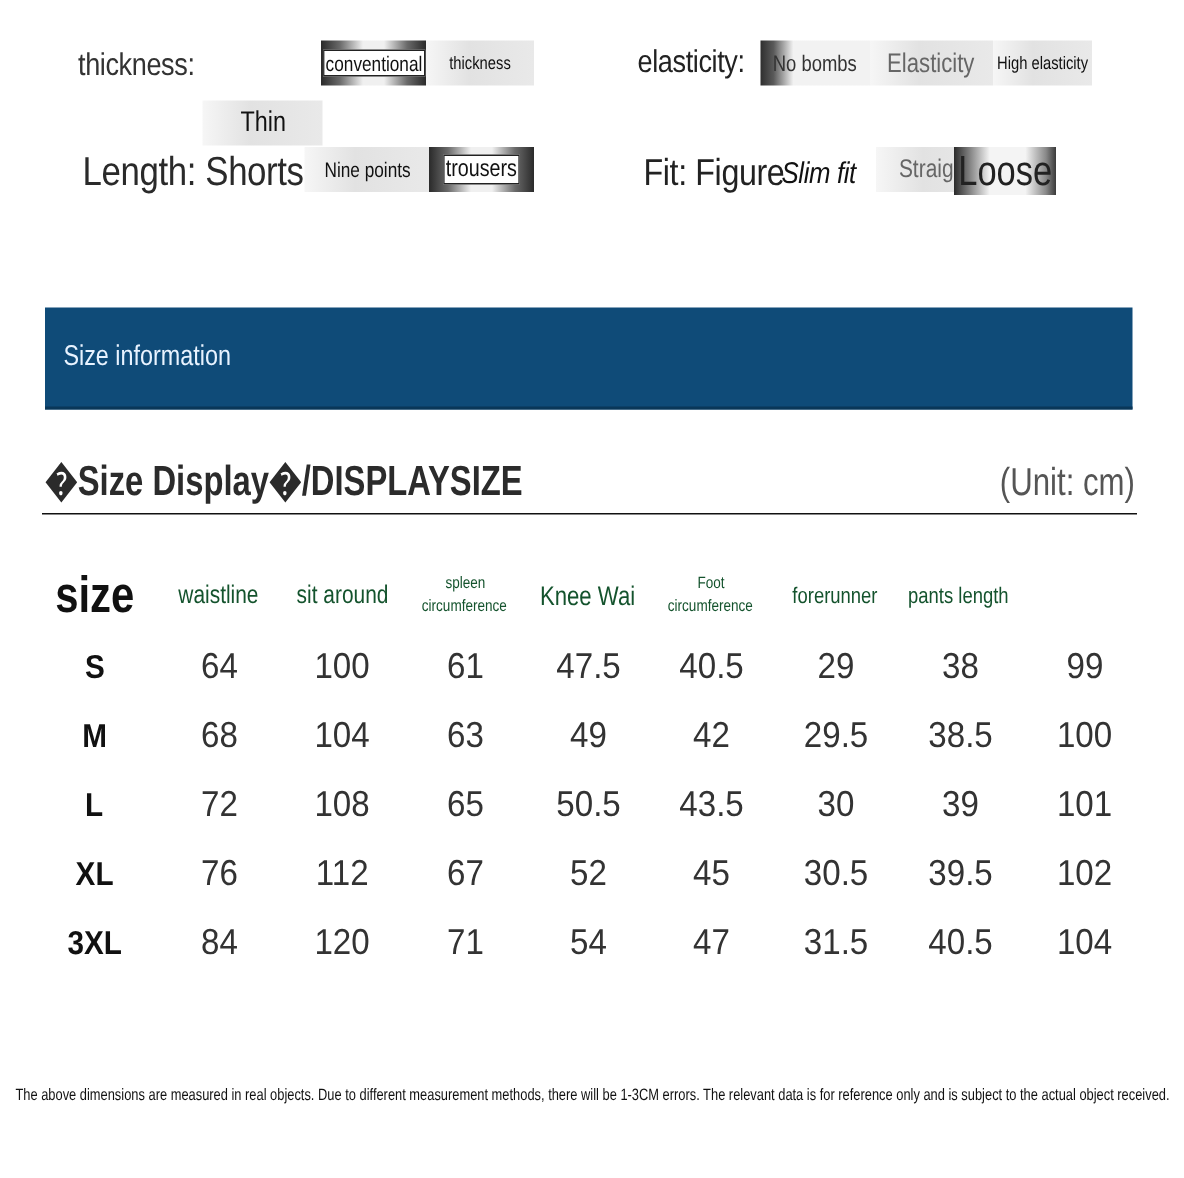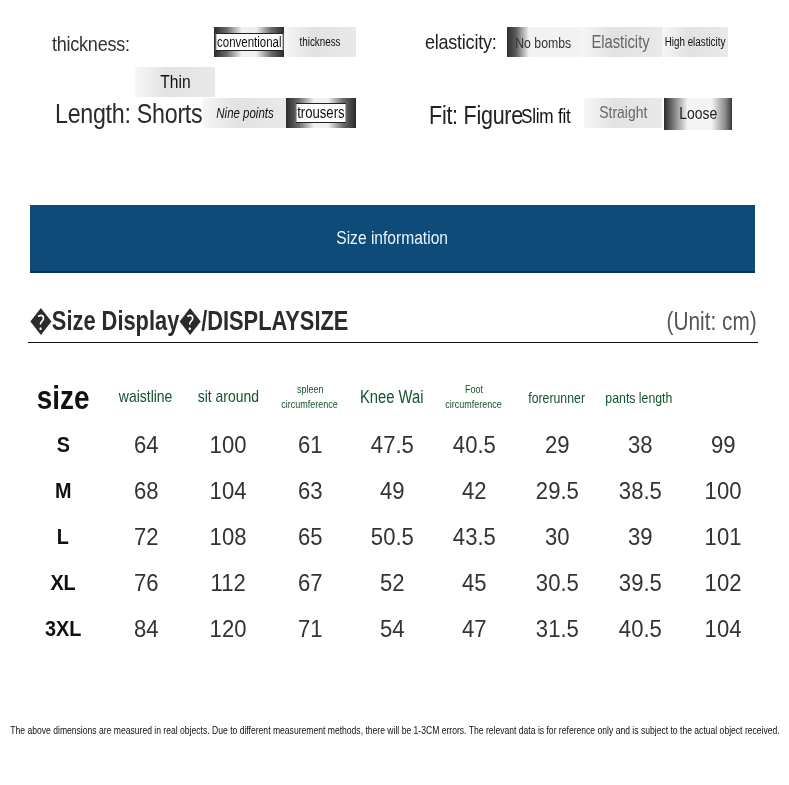--- a/index.html
+++ b/index.html
@@ -8,21 +8,21 @@
 
     .attr-row { position: absolute; display: flex; align-items: center; white-space: nowrap; }
     .attr-label { color: #333; font-family: "Liberation Sans", sans-serif; letter-spacing: -0.3px; transform: scaleX(0.86); transform-origin: left center; }
     .opt { position: absolute; height: 30px; display: flex; align-items: center; justify-content: center; background: #ececec; color: #111; white-space: nowrap; overflow: hidden; }
     .opt span { display: inline-block; transform: scaleX(0.82); transform-origin: center; }
     .opt.selected { background: linear-gradient(90deg, #2a2a2a 0%, #6a6a6a 18%, #f0f0f0 40%, #f0f0f0 60%, #6a6a6a 82%, #2a2a2a 100%); }
     .opt.selected span { background: #fff; padding: 0 1px; border: 1px solid #222; }
     .opt.grey span { color: #666; }
     .opt.fade { background: linear-gradient(90deg, #f6f6f6 0%, #e2e2e2 40%, #e9e9e9 100%); }
 
-    .banner { position: absolute; left: 30px; top: 205px; width: 725px; height: 68px; background: #0f4b78; border-bottom: 2px solid #0a3758; display: flex; align-items: center; justify-content: center; }
+    .banner { position: absolute; left: 30px; top: 205px; width: 725px; height: 68px; background: #0f4b78; border-bottom: 2px solid #0a3758; display: flex; align-items: center; justify-content: flex-start; }
     .banner-text { color: #e8f3ff; font-size: 19px; transform: scaleX(0.82); }
 
     .section-title { position: absolute; left: 30px; top: 300px; font-size: 28px; font-weight: bold; color: #2b2b2b; transform: scaleX(0.78); transform-origin: left center; white-space: nowrap; }
     .unit { position: absolute; right: 32px; top: 306px; font-size: 26px; color: #555; transform: scaleX(0.8); transform-origin: right center; white-space: nowrap; }
     .divider { position: absolute; left: 28px; top: 342px; width: 730px; height: 1px; background: #111; }
 
     .table { position: absolute; left: 22px; top: 372px; width: 760px; }
     .trow { display: flex; align-items: center; }
     .thead { height: 50px; }
     .tbody-row { height: 46px; }
@@ -76,37 +76,37 @@
 <div class="opt fade grey" style="left:580px; top:27px; width:82px; font-size:18px;">
   <span>Elasticity</span>
 </div>
 <div class="opt fade" style="left:662px; top:27px; width:66px; font-size:12px;">
   <span>High elasticity</span>
 </div>
 
 <div class="attr-row" style="left:55px; top:99px; height:30px;">
   <span class="attr-label" style="font-size:27px; color:#2a2a2a;">Length: Shorts</span>
 </div>
-<div class="opt fade" style="left:203px; top:98px; width:84px; font-size:14px;font-style:italic;">
+<div class="opt fade" style="left:203px; top:98px; width:84px; font-size:14px;">
   <span>Nine points</span>
 </div>
 <div class="opt selected" style="left:286px; top:98px; width:70px; font-size:16px;">
   <span>trousers</span>
 </div>
 
 <div class="attr-row" style="left:429px; top:100px; height:30px;">
   <span class="attr-label" style="font-size:25px; color:#222;">Fit: Figure</span>
 </div>
-<div class="attr-row" style="left:521px; top:103px; height:26px;">
+<div class="attr-row" style="left:521px; top:103px; height:26px;font-style:italic;">
   <span class="attr-label" style="font-size:20px; color:#111;">Slim fit</span>
 </div>
 <div class="opt fade grey" style="left:584px; top:98px; width:78px; font-size:17px;">
   <span>Straight</span>
 </div>
-<div class="opt" style="left:664px; top:98px; width:68px; height:32px; font-size:17px; background:linear-gradient(90deg,#2a2a2a 0%,#7a7a7a 14%,#f4f4f4 35%,#f4f4f4 70%,#8a8a8a 90%,#3a3a3a 100%);">
+<div class="opt" style="left:636px; top:98px; width:68px; height:32px; font-size:28px; background:linear-gradient(90deg,#2a2a2a 0%,#7a7a7a 14%,#f4f4f4 35%,#f4f4f4 70%,#8a8a8a 90%,#3a3a3a 100%);">
   <span style="color:#222;">Loose</span>
 </div>
 
 <div class="banner">
   <span class="banner-text">Size information</span>
 </div>
 
 <div class="section-title">�Size Display�/DISPLAYSIZE</div>
 <div class="unit">(Unit: cm)</div>
 <div class="divider"></div>

